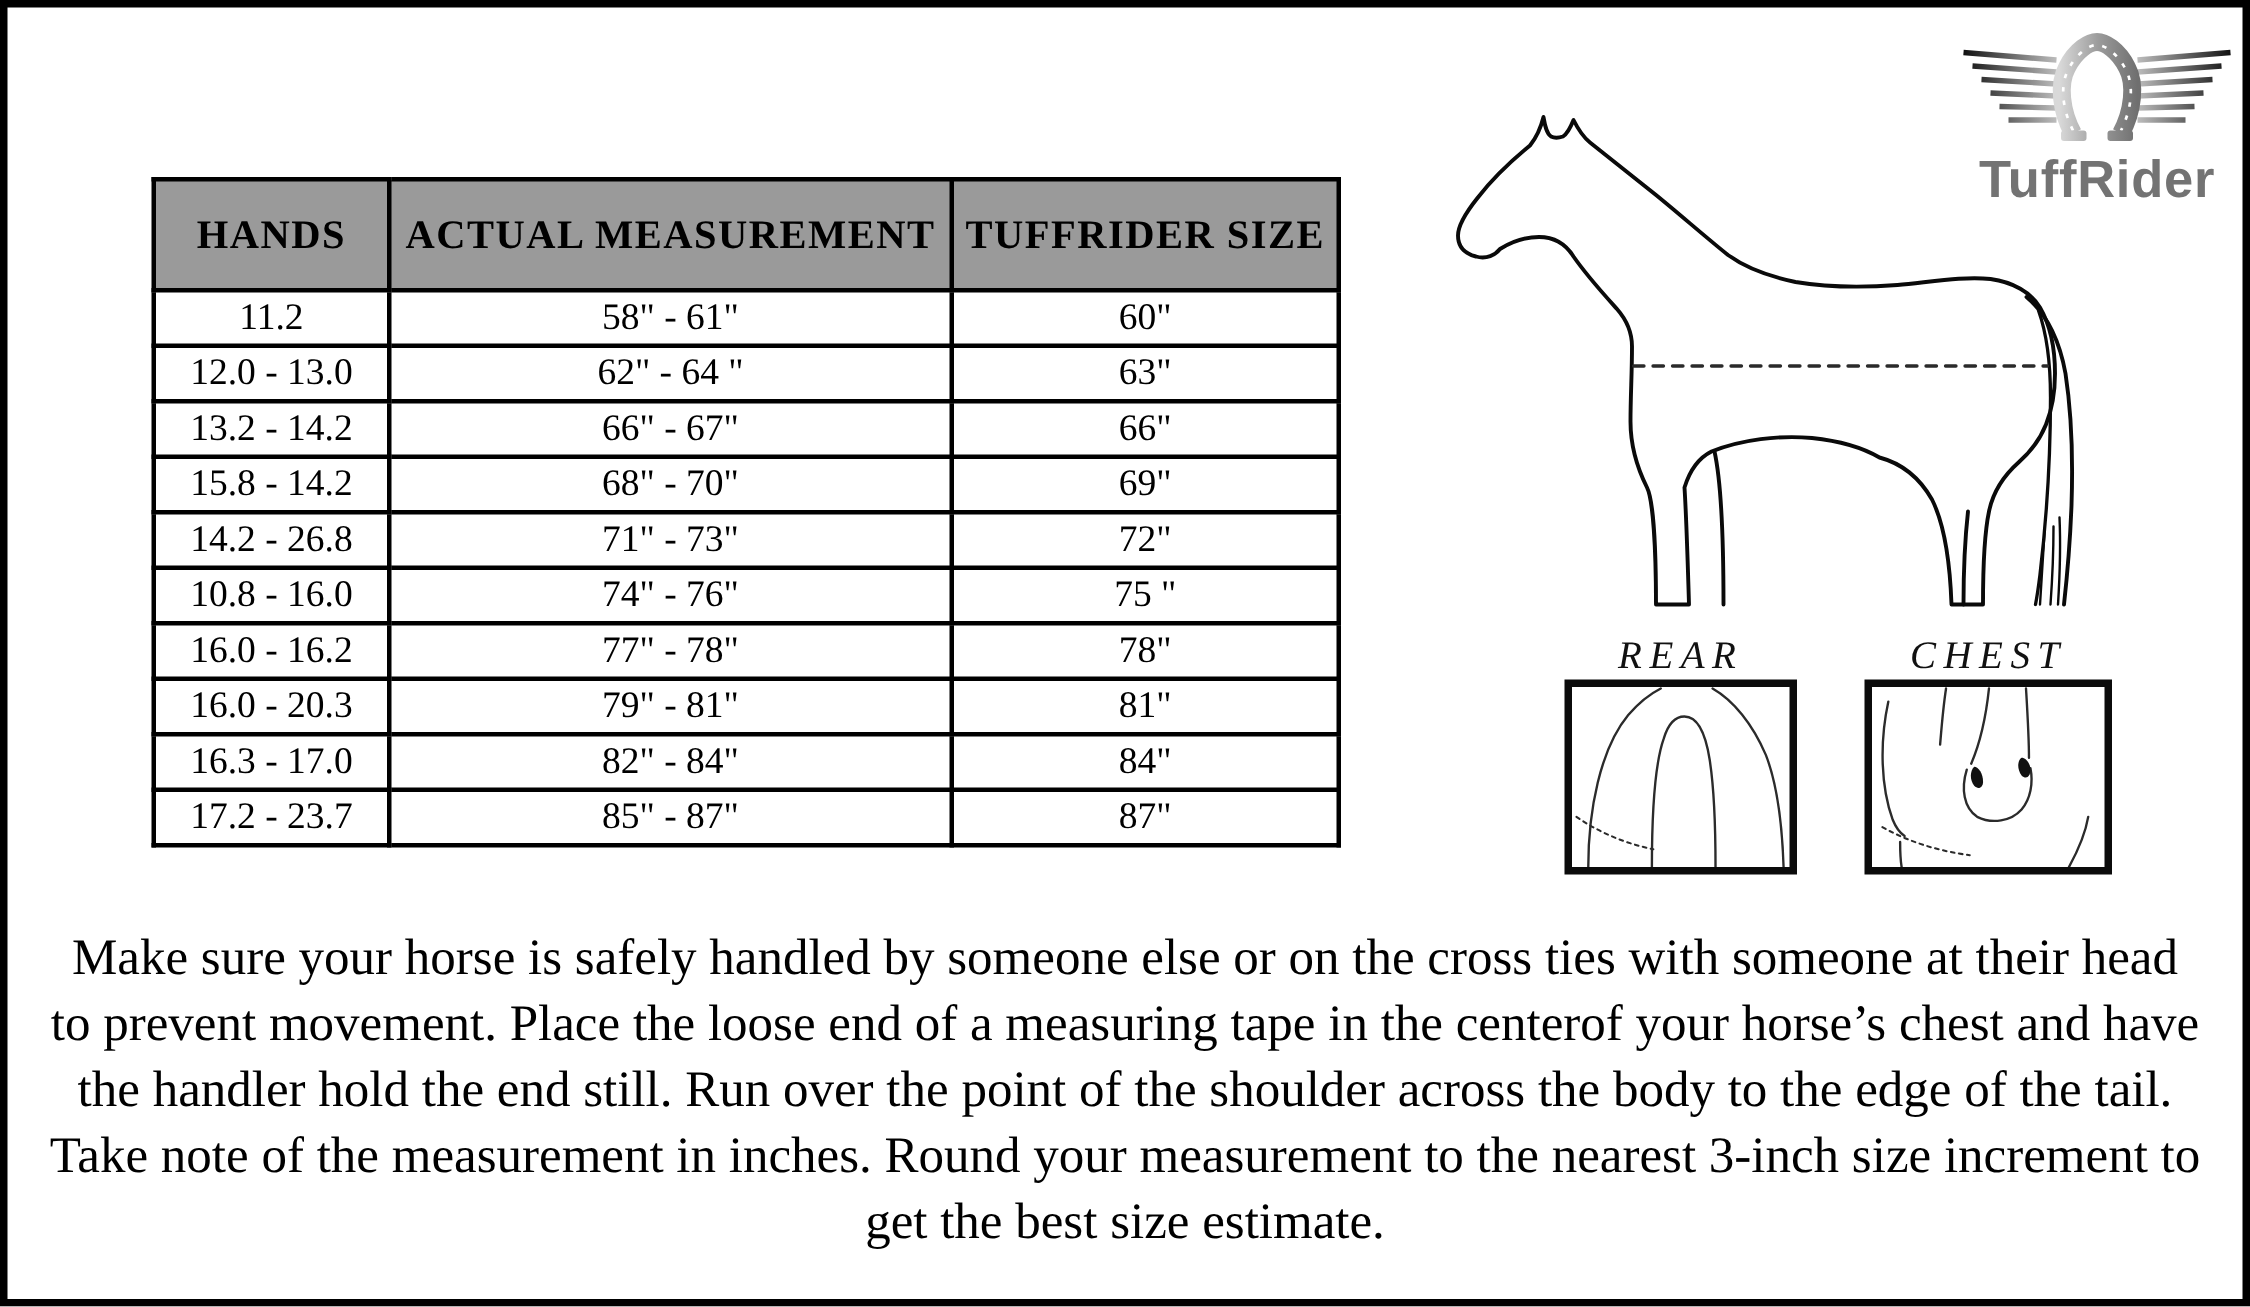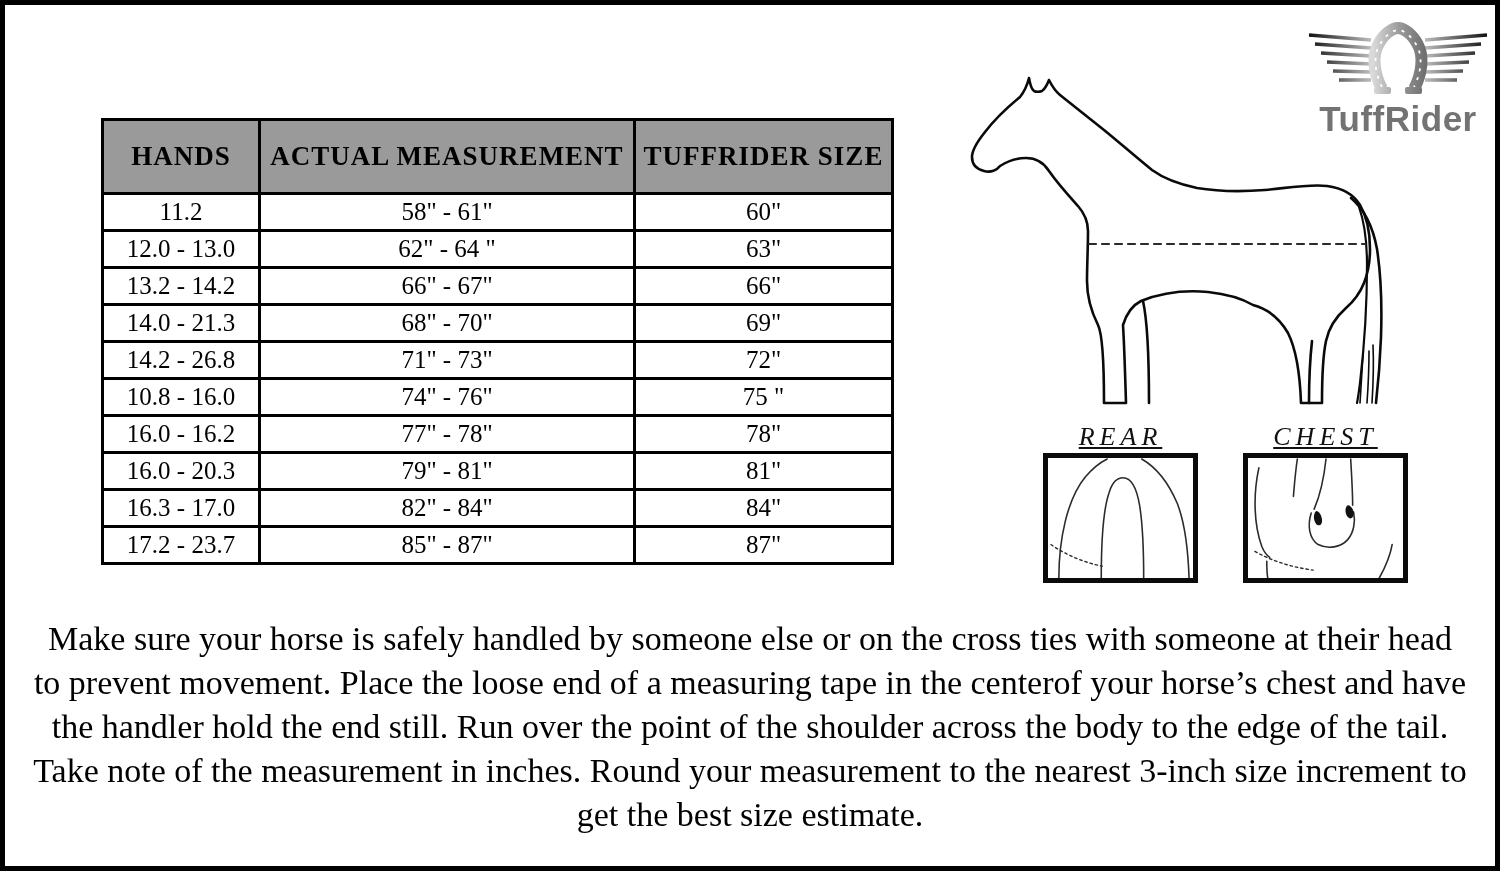--- a/index.html
+++ b/index.html
@@ -24,21 +24,21 @@
   .horse-svg{position:absolute;left:955px;top:52px;width:450px;height:350px;}
   
   .logo{position:absolute;left:1297px;top:14px;width:192px;text-align:center;}
   .logo .wordmark{
     font-family:"Liberation Sans",sans-serif;font-weight:bold;font-size:35px;
     letter-spacing:0.5px;color:#737373;margin-top:-4px;
   }
   
   .fig-label{
     position:absolute;top:417px;text-align:center;font-style:italic;font-size:26px;
-    letter-spacing:5px;color:#111;font-family:"Liberation Serif",serif;text-decoration:underline;
+    letter-spacing:5px;color:#111;font-family:"Liberation Serif",serif;
   }
   .fig-label.rear{left:1038px;width:155px;}
   .fig-label.chest{left:1238px;width:165px;}
   .fig-box{position:absolute;top:448px;height:130px;border:5px solid #0b0b0b;box-sizing:border-box;background:#fff;}
   .fig-box.rear{left:1038px;width:155px;}
   .fig-box.chest{left:1238px;width:165px;}
   .fig-box svg{display:block;width:100%;height:100%;}
   
   .instructions{
     position:absolute;left:28px;right:28px;top:612px;margin:0;
@@ -73,21 +73,21 @@
           <td>12.0 - 13.0</td>
           <td>62" - 64 "</td>
           <td>63"</td>
         </tr>
       <tr>
           <td>13.2 - 14.2</td>
           <td>66" - 67"</td>
           <td>66"</td>
         </tr>
       <tr>
-          <td>14.0 - 21.3</td>
+          <td>15.8 - 14.2</td>
           <td>68" - 70"</td>
           <td>69"</td>
         </tr>
       <tr>
           <td>14.2 - 26.8</td>
           <td>71" - 73"</td>
           <td>72"</td>
         </tr>
       <tr>
           <td>10.8 - 16.0</td>

